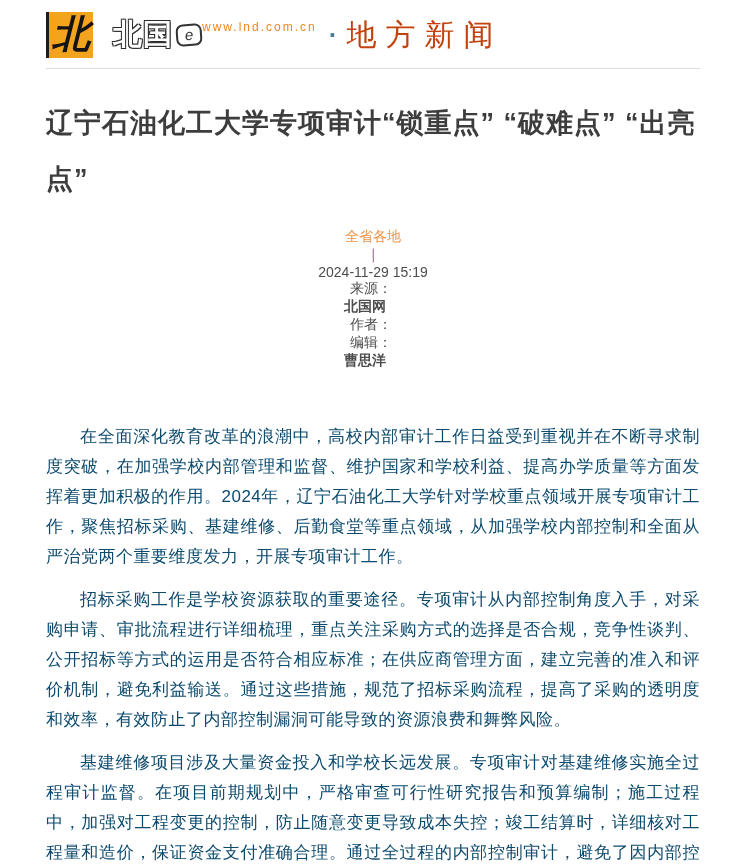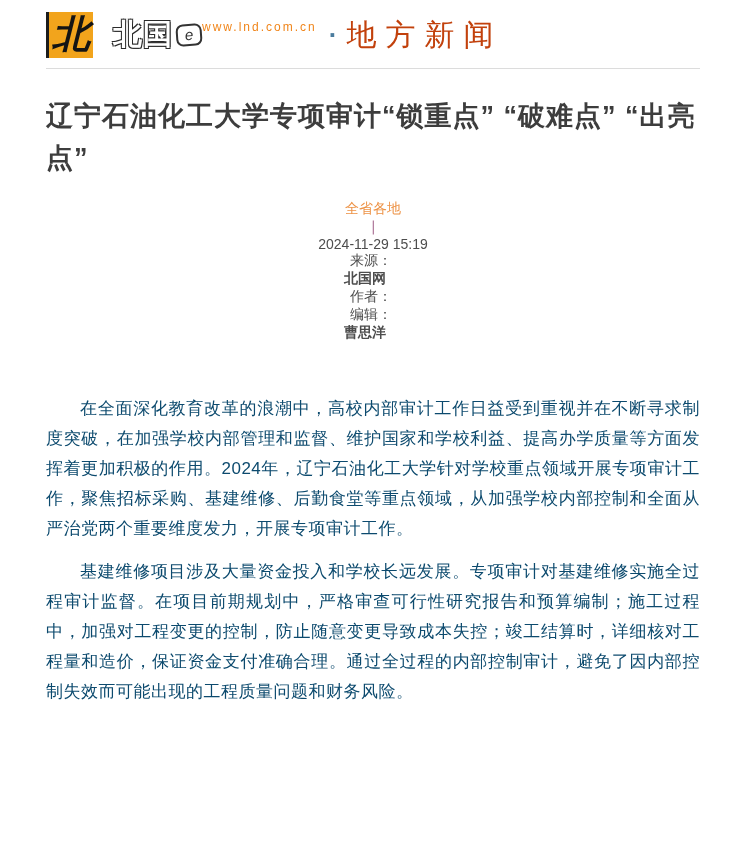--- a/index.html
+++ b/index.html
@@ -101,21 +101,21 @@
   .header-divider {
     border: none;
     border-top: 1px solid #dcdcdc;
     margin: 8px 0 0 0;
   }
 
   
   .article-title {
     margin: 26px 0 0 0;
     font-size: 27px;
-    line-height: 42px;
+    line-height: 56px;
     font-weight: 700;
     color: #3d3d3d;
     letter-spacing: 1px;
   }
   .meta-row {
     margin-top: 21px;
     display: flex;
     align-items: center;
     font-size: 14px;
     color: #4d4d4d;
@@ -181,16 +181,17 @@
     <span class="meta-label">来源：</span>
     <span class="meta-value">北国网</span>
     <span class="meta-label">作者：</span>
     <span class="meta-value meta-value-author"></span>
     <span class="meta-label">编辑：</span>
     <span class="meta-value">曹思洋</span>
   </div>
 
   <div class="article-body">
       <p>在全面深化教育改革的浪潮中，高校内部审计工作日益受到重视并在不断寻求制度突破，在加强学校内部管理和监督、维护国家和学校利益、提高办学质量等方面发挥着更加积极的作用。2024年，辽宁石油化工大学针对学校重点领域开展专项审计工作，聚焦招标采购、基建维修、后勤食堂等重点领域，从加强学校内部控制和全面从严治党两个重要维度发力，开展专项审计工作。</p>
+      <p>招标采购工作是学校资源获取的重要途径。专项审计从内部控制角度入手，对采购申请、审批流程进行详细梳理，重点关注采购方式的选择是否合规，竞争性谈判、公开招标等方式的运用是否符合相应标准；在供应商管理方面，建立完善的准入和评价机制，避免利益输送。通过这些措施，规范了招标采购流程，提高了采购的透明度和效率，有效防止了内部控制漏洞可能导致的资源浪费和舞弊风险。</p>
       <p>基建维修项目涉及大量资金投入和学校长远发展。专项审计对基建维修实施全过程审计监督。在项目前期规划中，严格审查可行性研究报告和预算编制；施工过程中，加强对工程变更的控制，防止随意变更导致成本失控；竣工结算时，详细核对工程量和造价，保证资金支付准确合理。通过全过程的内部控制审计，避免了因内部控制失效而可能出现的工程质量问题和财务风险。</p>
     </div>
 
 </div>
 
 </body></html>

